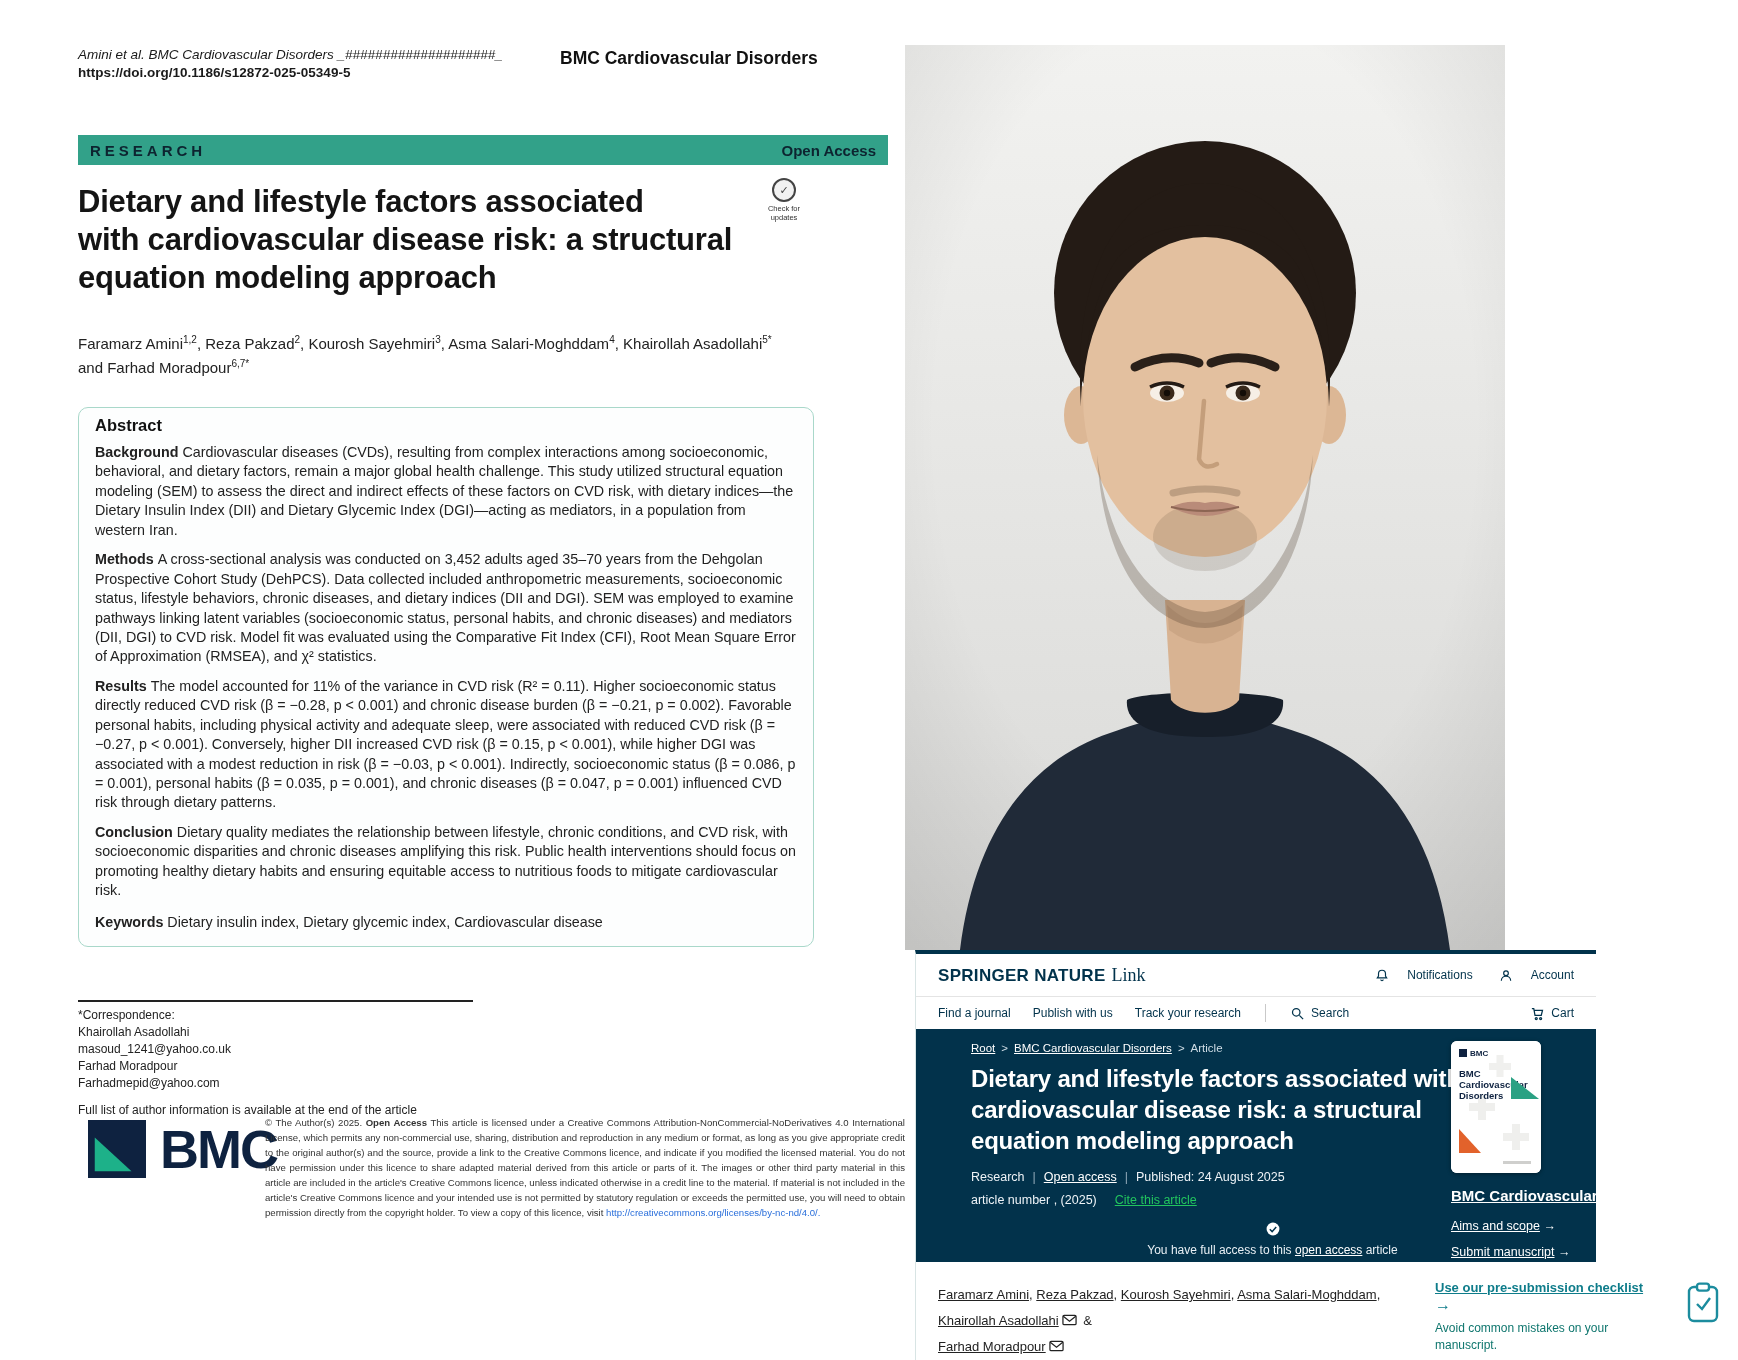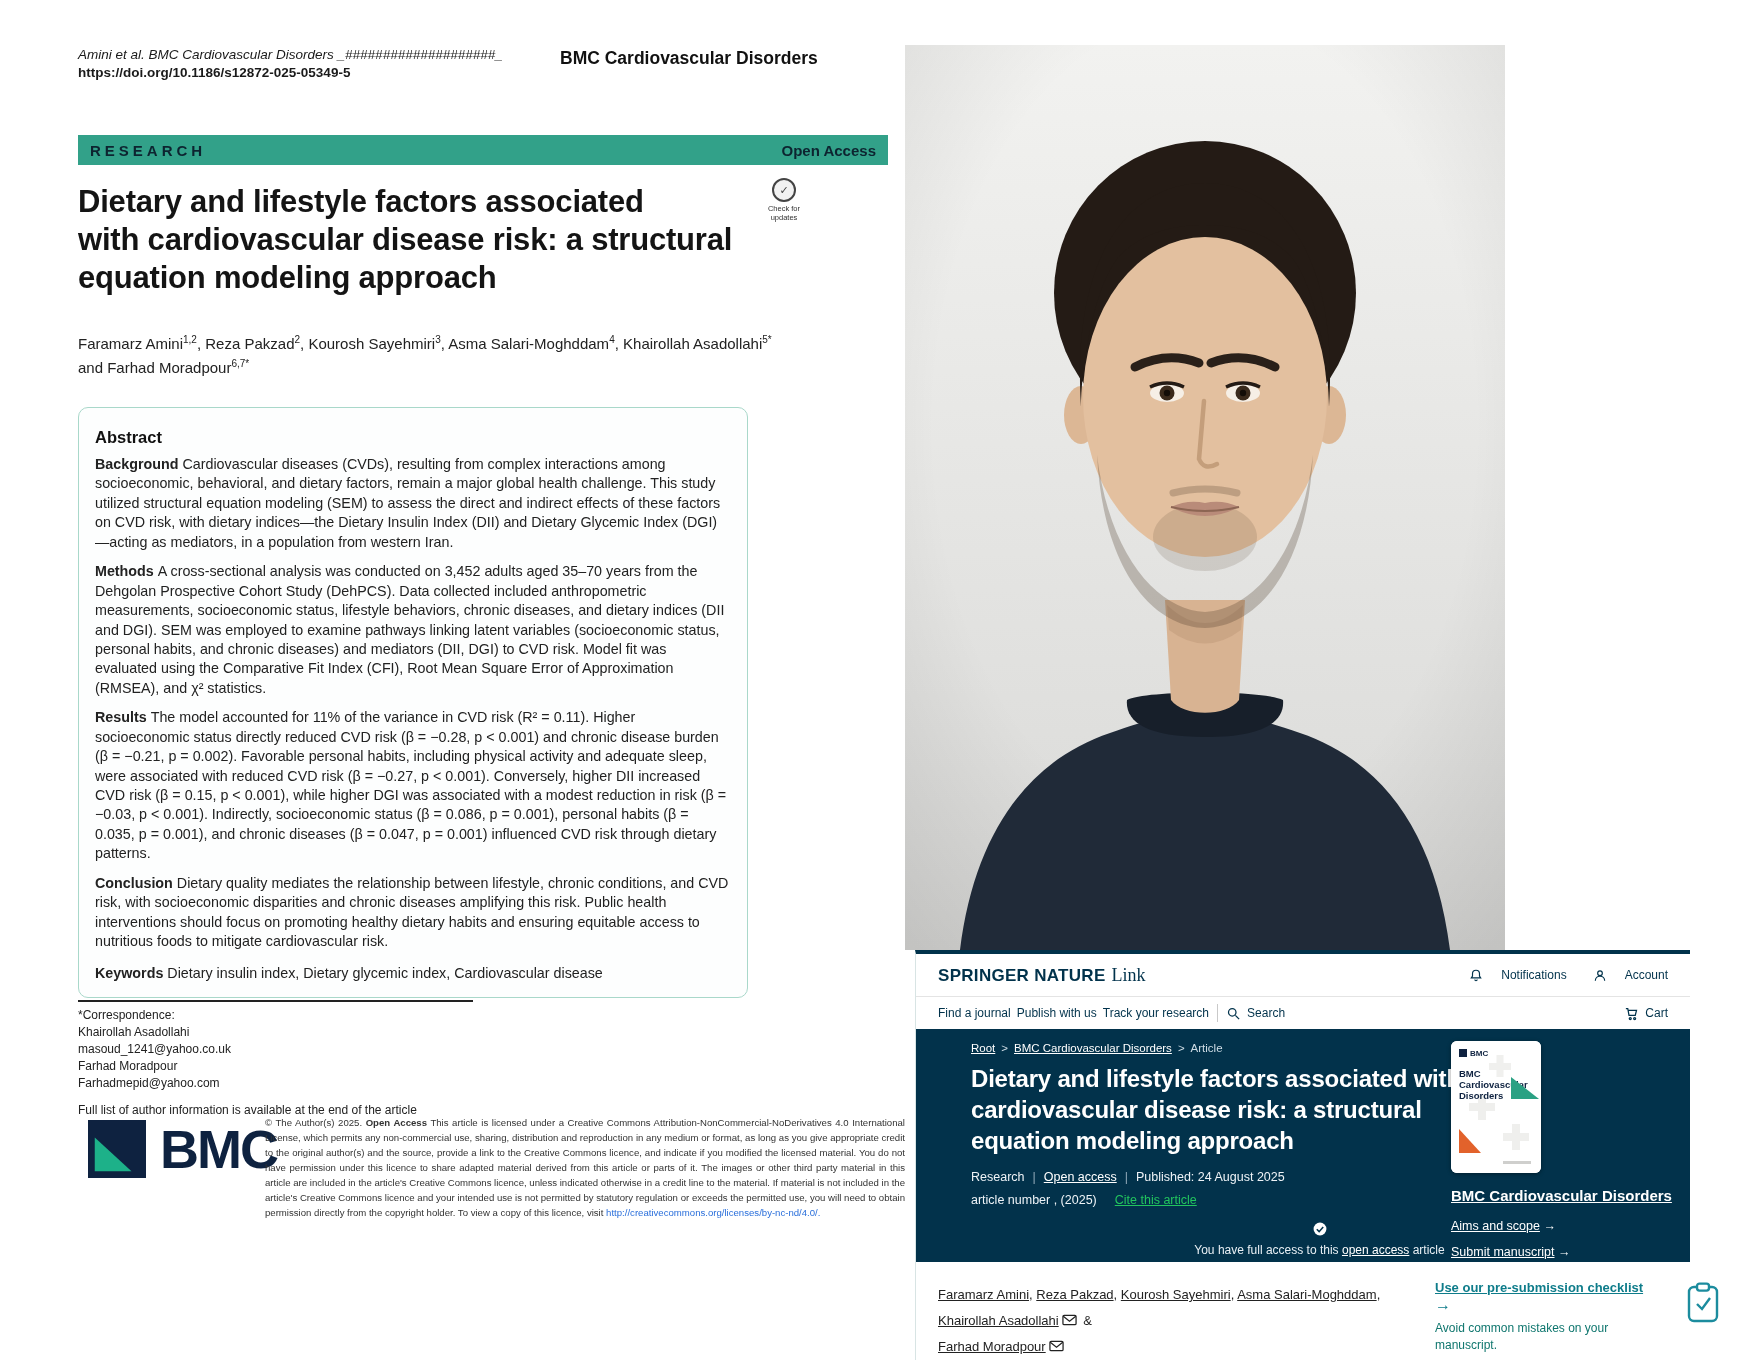--- a/index.html
+++ b/index.html
@@ -21,52 +21,52 @@
   .badge{left:758px;top:178px;width:52px;height:50px;text-align:center;}
   .badge .circ{width:20px;height:20px;border:2px solid #444;border-radius:50%;margin:0 auto 2px;
                display:flex;align-items:center;justify-content:center;font-size:11px;color:#444;background:#f2f2f2;}
   .badge .t{font-size:7.5px;line-height:1.2;color:#333;}
 
   .ptitle{left:78px;top:183px;width:700px;font-size:31px;font-weight:bold;line-height:1.22;
           color:#141414;white-space:pre-line;letter-spacing:-0.2px;}
   .pauthors{left:78px;top:332px;width:700px;font-size:15px;line-height:1.5;color:#222;}
   .pauthors sup{font-size:10px;}
 
-  .absbox{left:78px;top:407px;width:670px;border:1.6px solid #a9d8ca;border-radius:10px;
-          background:#fdfefe;padding:20px 16px 14px;box-sizing:border-box;}
+  .absbox{left:78px;top:407px;width:736px;border:1.6px solid #a9d8ca;border-radius:10px;
+          background:#fdfefe;padding:8px 16px 14px;box-sizing:border-box;}
   .absbox h3{margin:0 0 8px;font-size:16.5px;color:#111;}
   .absbox p{margin:0 0 10px;font-size:14.3px;line-height:1.36;color:#222;}
   .absbox p b{padding-right:4px;margin-top:35px;}
   .absbox .kw{margin:12px 0 0;}
 
   .rule{left:78px;top:1000px;width:395px;border-top:2px solid #222;height:0;}
   .corr{left:78px;top:1007px;width:390px;font-size:12px;line-height:1.42;color:#222;}
   .corr .note{margin-top:10px;}
 
   .bmclogo{left:88px;top:1120px;display:flex;align-items:center;gap:14px;}
   .bmclogo .sq{width:58px;height:58px;}
   .bmclogo .word{font-size:54px;font-weight:800;color:#0e2240;letter-spacing:-2px;line-height:1;}
 
   .license{left:265px;top:1116px;width:640px;font-size:9.6px;line-height:1.56;color:#333;text-align:justify;}
   .license .lnk{color:#2a6fdb;}
 
   
   .photo{left:905px;top:45px;width:600px;height:905px;}
 
   
-  .site{left:915px;top:950px;width:775px;height:410px;background:#fff;box-sizing:border-box;
+  .site{left:915px;top:950px;width:681px;height:410px;background:#fff;box-sizing:border-box;
         border-top:4px solid #01324b;border-left:1px solid #d8e4e4;color:#01324b;}
   .hrow1{height:42px;display:flex;align-items:center;justify-content:space-between;padding:0 22px;}
   .brand{display:flex;align-items:baseline;gap:6px;cursor:pointer;}
   .brand .sn{font-size:17px;font-weight:900;letter-spacing:0.3px;color:#01324b;}
   .brand .lk{font-family:"Liberation Serif",serif;font-size:18px;color:#01324b;}
   .hacts{display:flex;align-items:center;gap:26px;}
   .hact{display:flex;align-items:center;gap:18px;font-size:12px;color:#01324b;cursor:pointer;}
   .hdivider{border-bottom:1px solid #e4e4e4;}
-  .hrow2{height:32px;display:flex;align-items:center;padding:0 22px;gap:6px;font-size:12px;}
+  .hrow2{height:32px;display:flex;align-items:center;padding:0 22px;gap:22px;font-size:12px;}
   .navlink{cursor:pointer;color:#01324b;}
   .vdiv{width:1px;height:18px;background:#c9c9c9;margin:0 2px;}
   .searchbox{display:flex;align-items:center;gap:6px;cursor:pointer;}
   .spacer{flex:1;}
   .cart{display:flex;align-items:center;gap:6px;cursor:pointer;}
 
   .hero{position:relative;height:233px;background:#02324b;color:#fff;
         padding:13px 22px 0 55px;box-sizing:border-box;}
   .crumbs{font-size:11.5px;color:#cfdde6;margin-bottom:9px;}
   .crumbs a{color:#fff;text-decoration:underline;cursor:pointer;}

